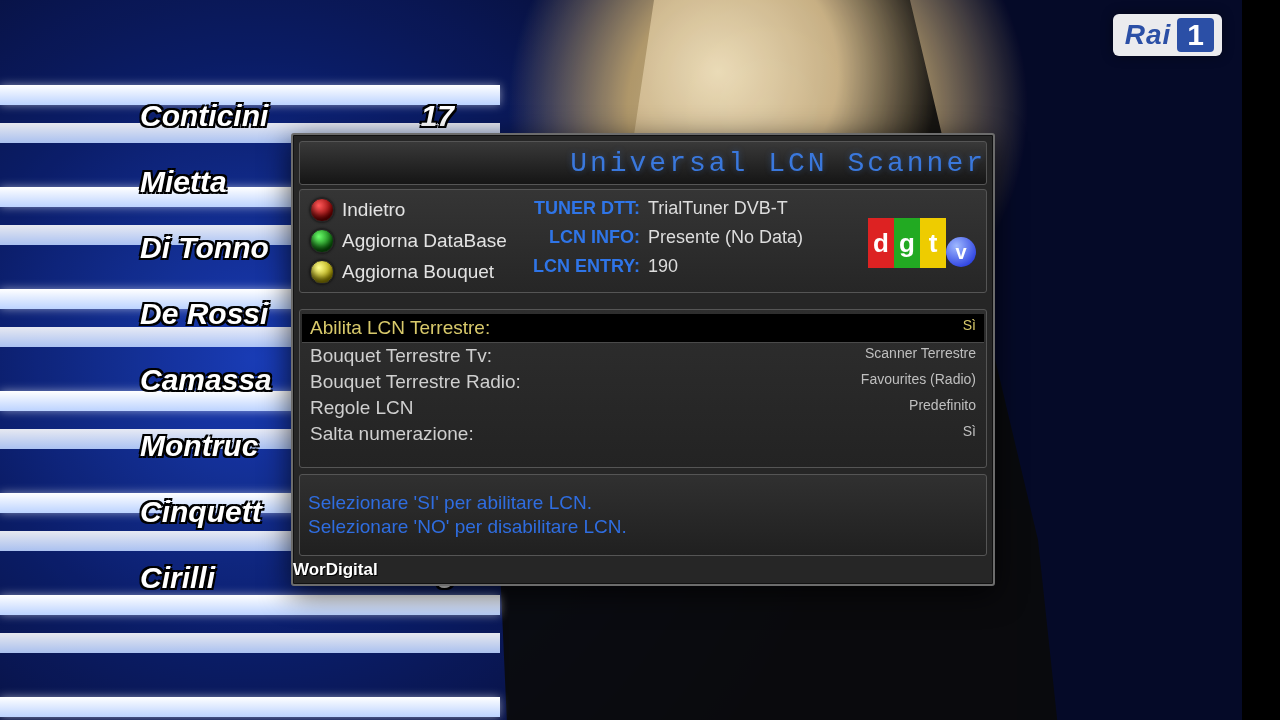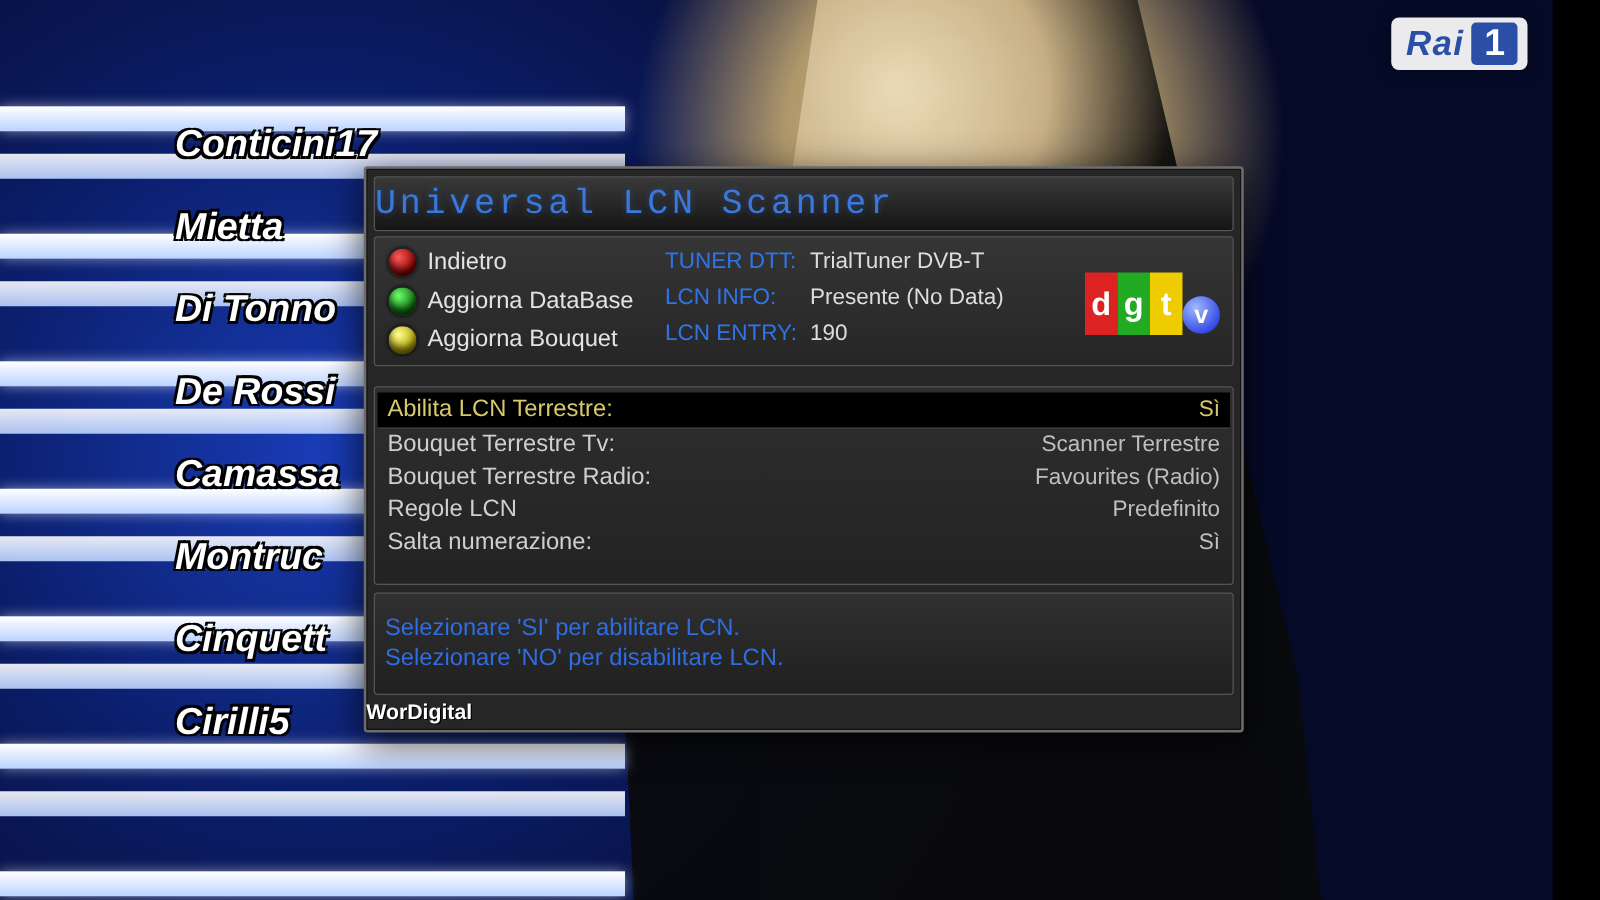--- a/index.html
+++ b/index.html
@@ -37,66 +37,66 @@
   }
   .stripe {
     height: 20px; background: linear-gradient(#fff, #bcd3ff); margin-bottom: 62px;
     box-shadow: 0 0 10px rgba(255,255,255,0.5);
   }
   .stripe2 { height: 20px; background: linear-gradient(#fff,#bcd3ff); margin-top:-44px; margin-bottom:44px; opacity:.9;}
   .names {
     position: absolute; top: 83px; left: 140px; width: 320px;
     font-family: Verdana, sans-serif; font-weight: bold; color: #fff;
   }
-  .names .row { display:flex; height:66px; align-items:center;
+  .names .row { display:flex; justify-content:space-between; height:66px; align-items:center;
     font-size:30px; text-shadow: -2px -2px 0 #000, 2px -2px 0 #000, -2px 2px 0 #000, 2px 2px 0 #000; font-style:italic; }
   .names .row span:last-child { padding-right: 6px; }
 
   
   .osd {
     position: absolute; left: 291px; top: 133px; width: 700px;
     background: #262626; border: 2px solid #6c6c6c; border-radius: 3px;
     box-shadow: 0 8px 30px rgba(0,0,0,0.7), inset 0 0 0 1px #111;
     color: #ccc;
   }
   .osd .titlebar {
     margin: 6px 6px 4px 6px; height: 42px; border-radius: 3px;
     background: linear-gradient(#393939, #151515);
-    border: 1px solid #555; display:flex; align-items:center; justify-content:flex-start;
+    border: 1px solid #555; display:flex; align-items:center; justify-content:flex-end;
   }
   .osd .titlebar .txt{
     font-family: "Courier New", monospace; font-size: 28px; letter-spacing: 3px;
     color: #3a78dd; text-shadow: 0 0 6px rgba(58,120,221,0.35);
   }
   .panel { margin: 0 6px 6px 6px; border-radius: 3px; border: 1px solid #555;
            background: linear-gradient(#353535,#262626); padding: 8px 10px; position:relative; }
   .btns { display:flex; flex-direction:column; gap:7px; width: 210px; text-align: center; }
   .btn  { display:flex; align-items:center; gap:8px; font-size:19px; color:#e3e3e3; }
   .dot{ width:22px; height:22px; border-radius:50%; box-shadow: inset 0 -5px 6px rgba(0,0,0,0.6), 0 0 3px #000; border:1px solid #222;}
   .red{ background: radial-gradient(circle at 35% 30%, #ff5a5a, #8a0000 70%); }
   .grn{ background: radial-gradient(circle at 35% 30%, #6cff6c, #0b6d0b 70%); }
   .ylw{ background: radial-gradient(circle at 35% 30%, #ffff90, #b3a400 70%); }
 
   .info { position:absolute; left: 232px; top: 8px; font-size:18px; }
   .info .r{ display:flex; gap:8px; margin-bottom:8px; }
-  .info .k{ width: 108px; text-align:left; color:#2f75e8; font-weight:normal; }
+  .info .k{ width: 108px; text-align:right; color:#2f75e8; font-weight:bold; }
   .info .v{ color:#ddd; }
 
   .dgtv { position:absolute; right:10px; top:28px; display:flex; align-items:flex-end; gap:0; }
   .dgtv .sq{ width:26px; height:50px; display:flex; align-items:center; justify-content:center;
              font: bold 26px "Trebuchet MS", sans-serif; color:#fff; }
   .dgtv .d{ background:#d22; } .dgtv .g{ background:#2a2; } .dgtv .t{ background:#ec0; }
   .dgtv .ball{ width:30px; height:30px; border-radius:50%; background: radial-gradient(circle at 35% 30%, #9fb9ff, #2a3fe0 80%);
                display:flex; align-items:center; justify-content:center; margin-bottom:1px; color:#fff; font:bold 20px sans-serif;}
 
   .list { margin: 16px 6px 6px 6px; border-radius:3px; border:1px solid #555;
           background: linear-gradient(#2e2e2e,#232323); padding: 4px 8px 20px 8px; }
   .list .item{ display:flex; justify-content:space-between; font-size:19px; padding:2px 2px; color:#cfcfcf; }
   .list .item.selected{ background:#000; color:#d8c96b; margin:0 -6px; padding:3px 8px; border-bottom:1px solid #4a4a4a; }
-  .list .item .val{ color:#bfbfbf; font-size:18px; }
+  .list .item .val{ color:#bfbfbf; font-size:14px; }
   .list .item.selected .val{ color:#d8c96b; }
 
   .help { margin: 0 6px 6px 6px; border-radius:3px; border:1px solid #555;
           background: linear-gradient(#303030,#202020); padding: 16px 8px;
           text-align:left; color:#2f6de0; font-size:19px; line-height:1.25; }
 
   .footer { color:#fff; font: bold 17px "Trebuchet MS",sans-serif;
             text-shadow: 1px 1px 0 #000; padding-bottom: 4px; margin-top: -2px;}
 </style>
 </head>

